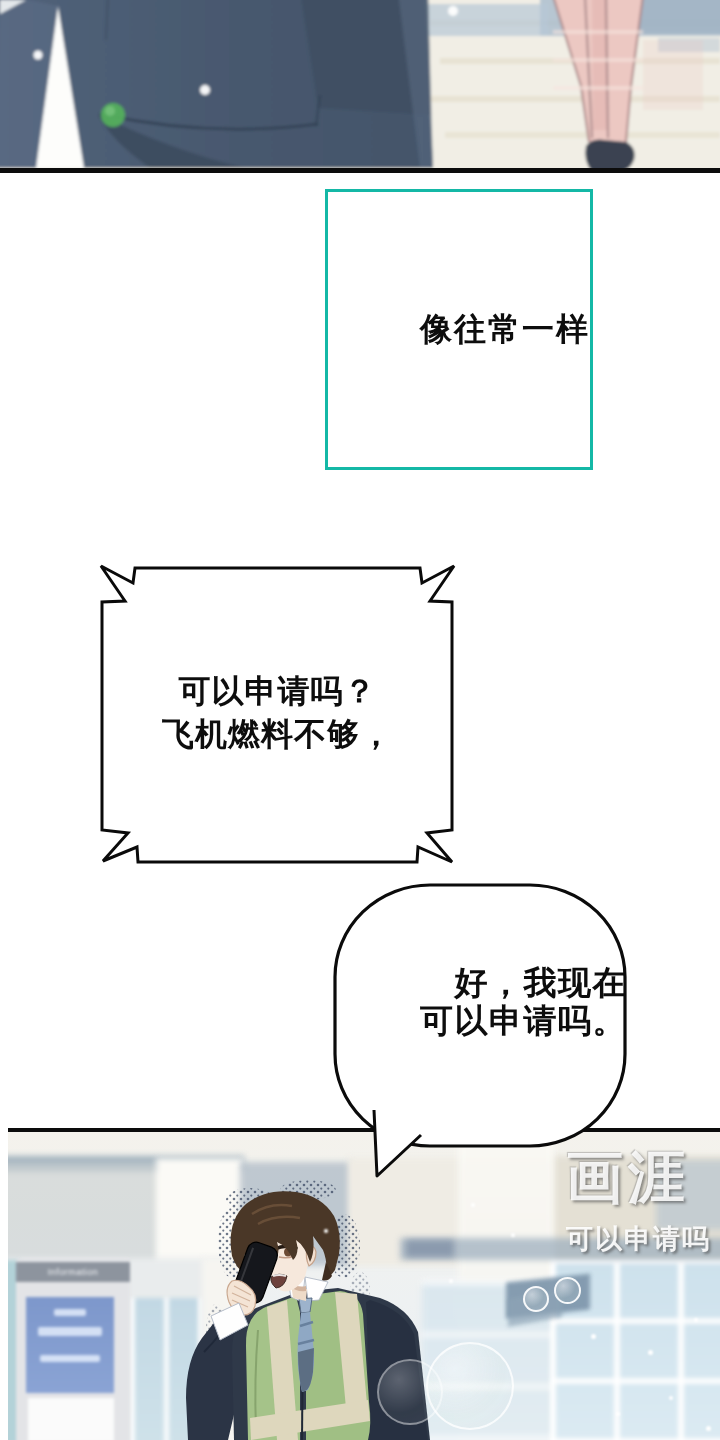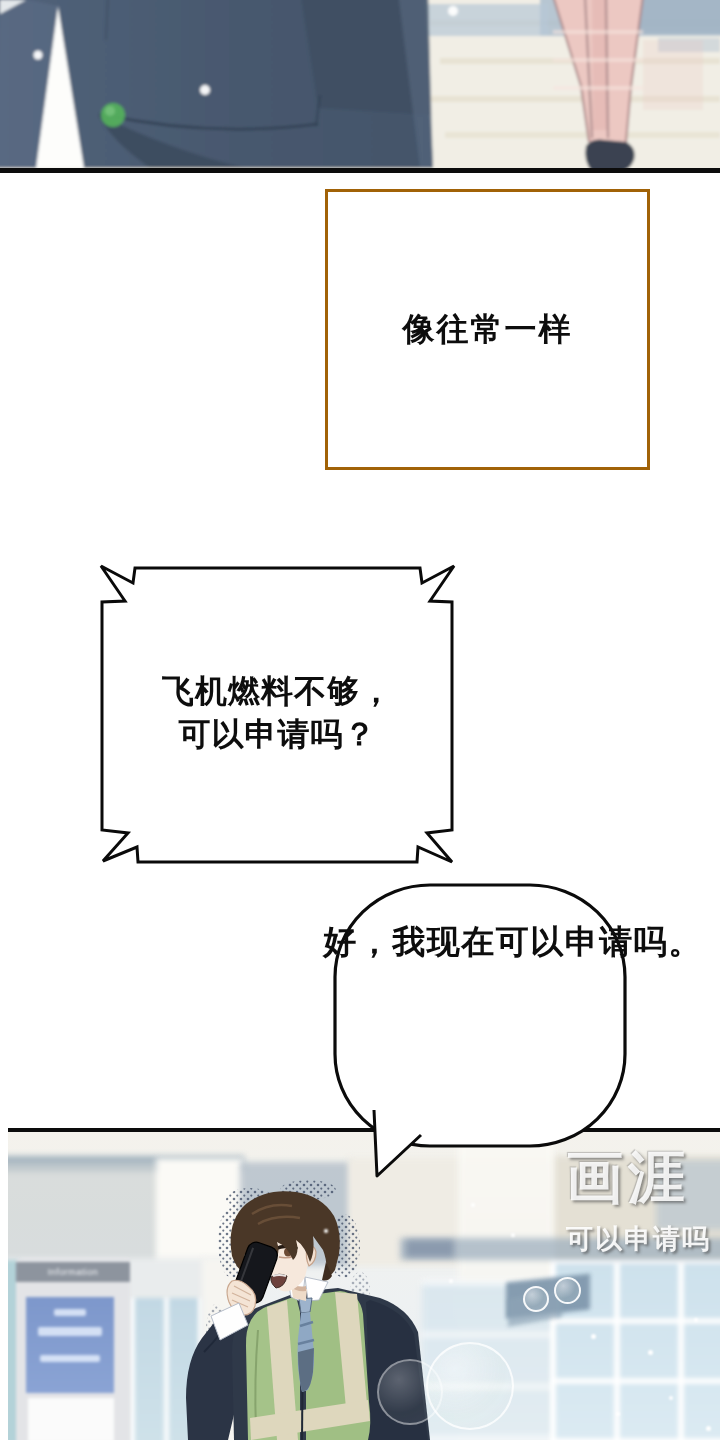--- a/index.html
+++ b/index.html
@@ -5,23 +5,23 @@
   *{margin:0;padding:0;box-sizing:border-box}
   html,body{background:#ffffff}
   .page{position:relative;width:720px;height:1440px;background:#fff;overflow:hidden;
         font-family:"Liberation Sans","DejaVu Sans",sans-serif;color:#0d0d0d}
   .abs{position:absolute}
 
   
   .panel-top{left:0;top:0;width:720px;height:173px;overflow:hidden}
 
   
-  .narration{left:325px;top:189px;width:325px;height:281px;background:#fff;
-             border:3px solid #a16207;display:flex;flex-direction:column;
-             align-items:center;justify-content:center}
+  .narration{left:325px;top:189px;width:268px;height:281px;background:#fff;
+             border:3px solid #14b8a6;display:flex;flex-direction:column;
+             align-items:flex-end;justify-content:center}
   .narration .tline{font-size:32px;line-height:37px;font-weight:bold;letter-spacing:2px;white-space:nowrap}
 
   
   .spiky-svg{left:95px;top:560px;width:365px;height:308px}
   .spiky-text{left:100px;top:563px;width:355px;height:300px;display:flex;flex-direction:column;
               align-items:center;justify-content:center}
   .spiky-text .tline{font-size:32px;line-height:43px;font-weight:bold;letter-spacing:1px;white-space:nowrap}
 
   
   .panel-bottom{left:8px;top:1128px;width:720px;height:312px}
@@ -84,22 +84,22 @@
   .bub-med{left:369px;top:227px;width:66px;height:66px;opacity:.5}
   .bub-s1{left:515px;top:154px;width:26px;height:26px}
   .bub-s2{left:546px;top:145px;width:27px;height:27px}
   .spark{position:absolute;border-radius:50%;background:#fff;filter:blur(.8px)}
 
   
   .man-svg{left:115px;top:48px;width:330px;height:260px}
 
   
   .reply-svg{left:328px;top:878px;width:304px;height:306px}
-  .reply-text{left:333px;top:923px;width:294px;height:265px;display:flex;
-              justify-content:center;align-items:flex-start;padding-left:66px}
+  .reply-text{left:333px;top:869px;width:294px;height:265px;display:flex;flex-direction:column;
+              justify-content:center;align-items:flex-end;padding-left:66px}
   .reply-text .tline{font-size:33px;line-height:38px;font-weight:bold;letter-spacing:1.5px;white-space:nowrap}
 </style>
 </head>
 <body>
 
 <div class="page">
 
   <section class="abs panel-top">
     <svg width="720" height="173" viewBox="0 0 720 173">
       <defs>
@@ -160,22 +160,22 @@
   </section>
 
   <div class="abs narration">
     <div class="tline">像往常一样</div>
   </div>
 
   <svg class="abs spiky-svg" viewBox="95 560 365 308">
     <polygon points="135,568 420,568 422,583 454,566 430,601 452,602 452,830 427,833 452,862 418,847 417,862 138,862 137,847 103,861 128,833 102,830 102,602 125,601 101,566 133,583" fill="#ffffff" stroke="#0a0a0a" stroke-width="3"></polygon>
   </svg>
   <div class="abs spiky-text">
+    <div class="tline">可以申请吗？</div>
     <div class="tline">飞机燃料不够，</div>
-    <div class="tline">可以申请吗？</div>
   </div>
 
   <section class="abs panel-bottom">
     <div class="bp-art">
       <div class="abs blur3 beam-left"></div>
       <div class="abs blur3 band-a"></div>
       <div class="abs blur3 band-b"></div>
       <div class="abs blur3 band-c"></div>
       <div class="abs blur3 band-d"></div>
       <div class="abs blur3 band-e"></div>

